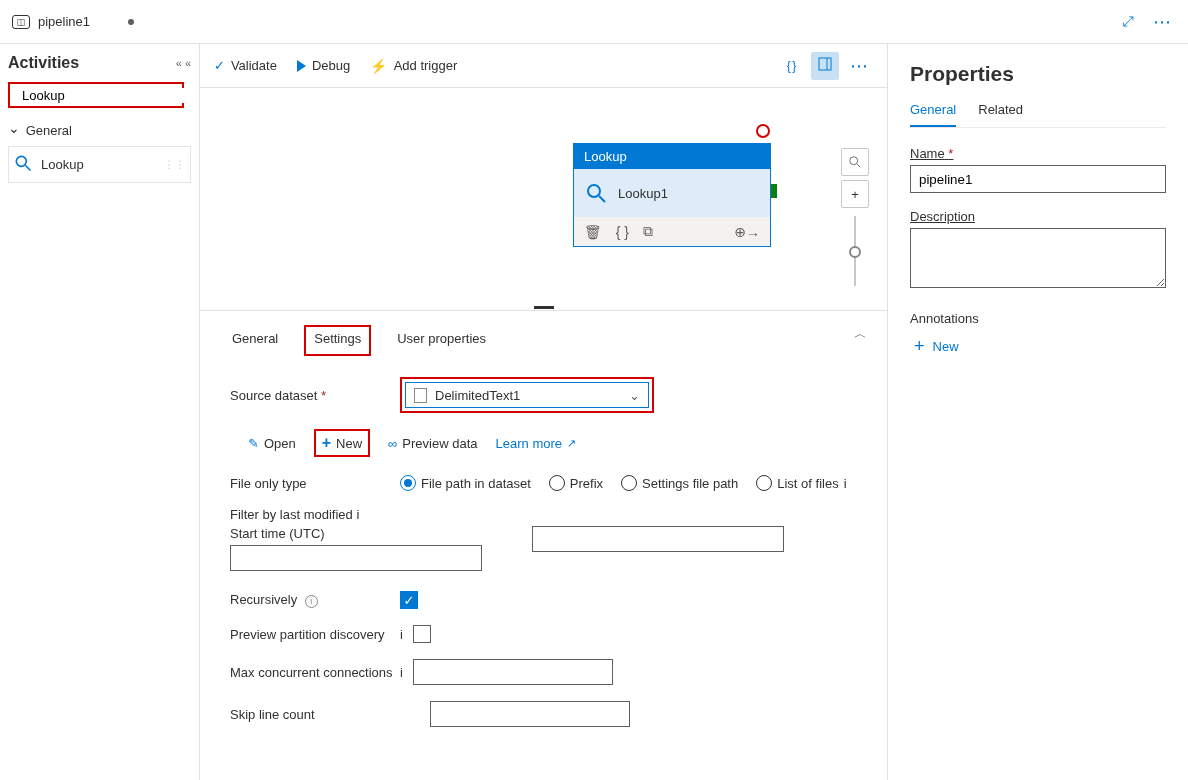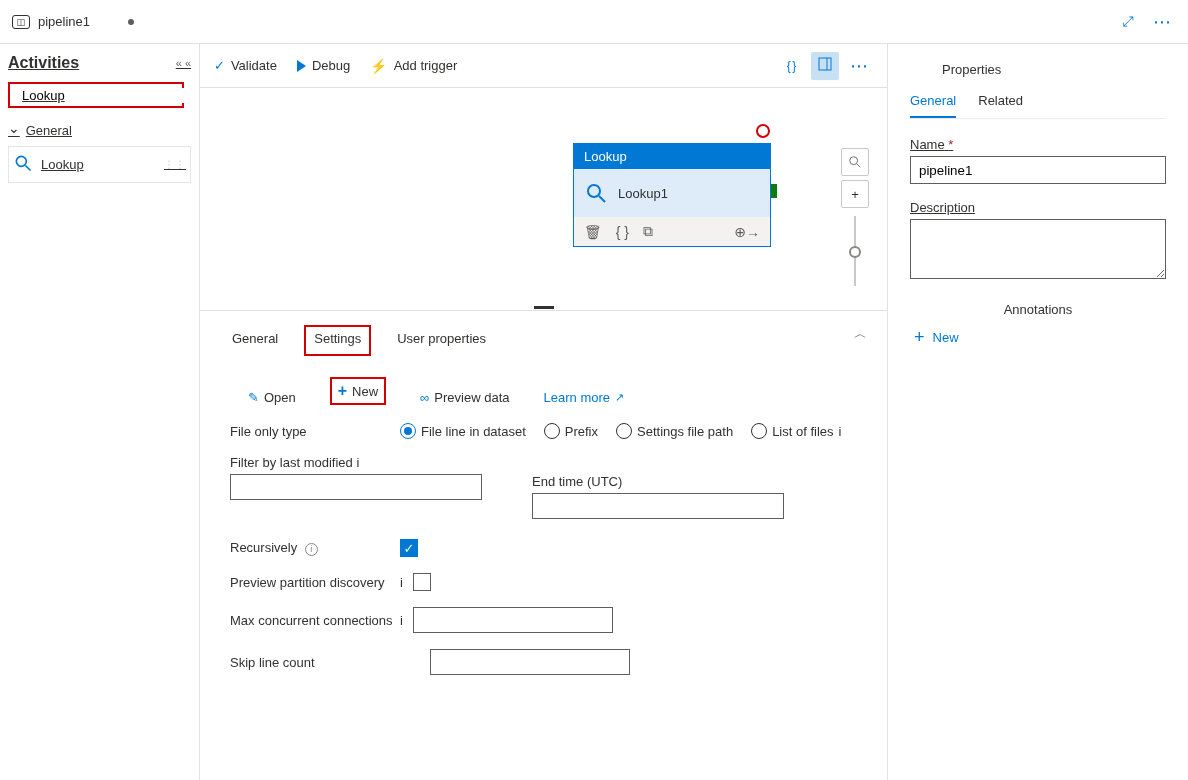--- a/index.html
+++ b/index.html
@@ -11,21 +11,21 @@
 .unsaved-dot { width: 6px; height: 6px; background: #605e5c; border-radius: 50%; margin-left: 30px; }
 .header-right { display: flex; align-items: center; gap: 6px; }
 .icon-btn { width: 28px; height: 28px; display: flex; align-items: center; justify-content: center; border: none; background: transparent; cursor: pointer; border-radius: 2px; }
 .icon-btn.active { background: #c7e0f4; }
 .expand-icon::before { content: "⤢"; color: #0078d4; font-size: 14px; }
 .dots-icon::before { content: "⋯"; color: #0078d4; font-size: 18px; }
 .braces-icon::before { content: "{ }"; color: #0078d4; font-size: 12px; letter-spacing: -1px; }
 
 .main-layout { display: flex; height: calc(780px - 44px); }
 
-.sidebar { width: 200px; border-right: 1px solid #e1e1e1; padding: 10px 8px; text-decoration: underline; }
+.sidebar { width: 200px; border-right: 1px solid #e1e1e1; padding: 10px 8px; }
 .sidebar-header { display: flex; align-items: center; justify-content: space-between; margin-bottom: 10px; }
 .sidebar-title { font-size: 16px; font-weight: 600; }
 .sidebar-collapse { display: flex; gap: 2px; cursor: pointer; font-size: 11px; color: #605e5c; }
 .search-box { border: 2px solid #d40000; width: 176px; height: 26px; display: flex; align-items: center; padding: 0 6px; gap: 6px; margin-bottom: 10px; }
 .search-box input { border: none; outline: none; flex: 1; font-size: 13px; }
 .search-box svg { width: 14px; height: 14px; }
 .general-group { display: flex; align-items: center; gap: 6px; cursor: pointer; padding: 4px 0; }
 .chevron-down::before { content: "⌄"; font-size: 14px; position: relative; top: -2px; }
 .activity-item { display: flex; align-items: center; gap: 8px; padding: 6px 4px; margin-top: 4px; border: 1px solid #e5e5e5; cursor: grab; }
 .activity-item .lookup-icon svg { width: 20px; height: 20px; }
@@ -69,21 +69,21 @@
 .form-label { width: 170px; color: #323130; }
 .form-label .req { color: #a4262c; }
 .form-label .info-icon { display: inline-flex; width: 13px; height: 13px; border: 1px solid #8a8886; border-radius: 50%; font-size: 9px; align-items: center; justify-content: center; margin-left: 4px; color: #8a8886; }
 
 .dropdown { border: 2px solid #d40000; padding: 3px; display: inline-block; }
 .dropdown-inner { border: 1px solid #0078d4; width: 244px; height: 26px; display: flex; align-items: center; padding: 0 8px; gap: 8px; cursor: pointer; }
 .dropdown-inner .file-icon { width: 13px; height: 15px; border: 1px solid #8a8886; }
 .dropdown-inner .dd-text { flex: 1; }
 .dropdown-inner .dd-chevron::before { content: "⌄"; color: #605e5c; }
 
-.action-links { display: flex; gap: 34px; align-items: flex-end; margin-bottom: 18px; padding-left: 18px; }
+.action-links { display: flex; gap: 18px; align-items: center; margin-bottom: 18px; padding-left: 18px; }
 .action-link { display: flex; align-items: center; gap: 5px; cursor: pointer; color: #323130; }
 .action-link .pencil::before { content: "✎"; color: #0078d4; }
 .action-link .plus-blue::before { content: "+"; color: #0078d4; font-size: 16px; font-weight: bold; }
 .action-link.learn { color: #0078d4; }
 .ext-link::after { content: " ↗"; font-size: 11px; }
 .new-highlight { border: 2px solid #d40000; padding: 3px 6px; }
 
 .radio-group { display: flex; gap: 18px; align-items: center; }
 .radio-opt { display: flex; align-items: center; gap: 5px; cursor: pointer; }
 .radio-circle { width: 16px; height: 16px; border: 1px solid #323130; border-radius: 50%; display: flex; align-items: center; justify-content: center; }
@@ -93,29 +93,29 @@
 .checkbox { width: 18px; height: 18px; border: 1px solid #605e5c; display: flex; align-items: center; justify-content: center; cursor: pointer; }
 .checkbox.checked { background: #0078d4; border-color: #0078d4; color: #fff; font-size: 13px; }
 .checkbox.checked::after { content: "✓"; }
 
 .time-inputs { display: flex; gap: 50px; }
 .time-col .time-label { margin-bottom: 4px; display: block; }
 .text-input { border: 1px solid #605e5c; height: 26px; width: 252px; padding: 0 6px; outline: none; font-size: 13px; }
 .text-input.narrow { width: 200px; }
 
 .props-panel { width: 300px; padding: 18px 22px; }
-.props-title { font-size: 13px; font-weight: 400; margin-bottom: 16px; margin-left: 32px; }
+.props-title { font-size: 21px; font-weight: 700; margin-bottom: 16px; }
 .props-tabs { display: flex; gap: 22px; border-bottom: 1px solid #edebe9; margin-bottom: 18px; }
 .props-tab { padding: 0 0 8px; cursor: pointer; }
 .props-tab.active { color: #0078d4; border-bottom: 2px solid #0078d4; }
 .field-label { margin-bottom: 4px; text-decoration: underline; }
 .field-label .req { color: #a4262c; }
 .name-input { width: 100%; height: 28px; border: 1px solid #605e5c; padding: 0 8px; outline: none; margin-bottom: 16px; }
 .desc-area { width: 100%; height: 60px; border: 1px solid #605e5c; resize: both; padding: 6px; outline: none; margin-bottom: 20px; font-family: inherit; }
-.annotations-label { margin-bottom: 10px; text-align: center; }
+.annotations-label { margin-bottom: 10px; }
 .new-annotation { display: flex; align-items: center; gap: 8px; color: #0078d4; cursor: pointer; padding-left: 4px; }
 .new-annotation .plus::before { content: "+"; font-size: 18px; }
 
 svg.lookup-svg circle { fill: none; stroke: #0078d4; stroke-width: 2; }
 svg.lookup-svg line { stroke: #0078d4; stroke-width: 2; }
 </style>
 </head>
 <body>
 
 <div class="header">
@@ -228,20 +228,30 @@
     <div class="bottom-handle"></div>
 
     <div class="details-panel">
       <span class="collapse-up"></span>
       <div class="detail-tabs">
         <div class="detail-tab">General</div>
         <div class="detail-tab active highlighted">Settings</div>
         <div class="detail-tab">User properties</div>
       </div>
 
+      <div class="form-row">
+        <div class="form-label"><span>Source dataset</span> <span class="req">*</span></div>
+        <div class="dropdown">
+          <div class="dropdown-inner">
+            <span class="file-icon"></span>
+            <span class="dd-text">DelimitedText1</span>
+            <span class="dd-chevron"></span>
+          </div>
+        </div>
+      </div>
 
       <div class="action-links">
         <div class="action-link">
             <span class="pencil"></span>
             <span>Open</span>
           </div>
         <div class="new-highlight">
           <div class="action-link">
               <span class="plus-blue"></span>
               <span>New</span>
@@ -252,21 +262,21 @@
             <span>Preview data</span>
           </div>
         <div class="action-link learn ext-link">Learn more</div>
       </div>
 
       <div class="form-row">
         <div class="form-label">File only type</div>
         <div class="radio-group">
           <div class="radio-opt">
               <span class="radio-circle checked"></span>
-              <span>File line in dataset</span>
+              <span>File path in dataset</span>
             </div>
           <div class="radio-opt">
               <span class="radio-circle"></span>
               <span>Prefix</span>
             </div>
           <div class="radio-opt">
               <span class="radio-circle"></span>
               <span>Settings file path</span>
             </div>
           <div class="radio-opt">
@@ -275,24 +285,24 @@
               <span class="info-icon">i</span>
             </div>
         </div>
       </div>
 
       <div class="form-row align-top" style="margin-bottom:20px">
         <div style="width:100%">
           <div style="margin-bottom:4px"><span>Filter by last modified</span> <span class="info-icon">i</span></div>
           <div class="time-inputs">
             <div class="time-col">
+              <span class="time-label">Start time (UTC)</span>
               <input class="text-input" type="text" style="">
             </div>
             <div class="time-col">
-              <span class="time-label">End time (UTC)</span>
               <input class="text-input" type="text" style="">
             </div>
           </div>
         </div>
       </div>
 
       <div class="form-row">
         <div class="form-label"><span>Recursively</span> <span class="info-icon">i</span></div>
         <div class="checkbox checked"></div>
       </div>

